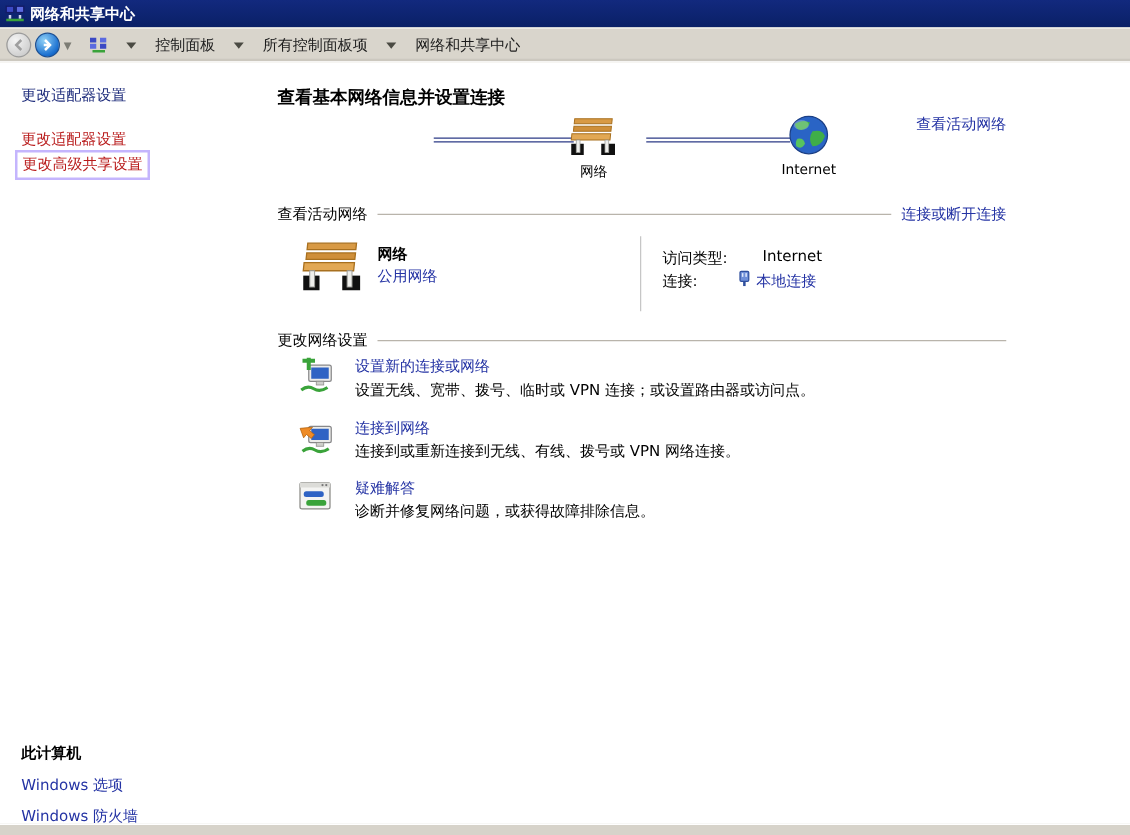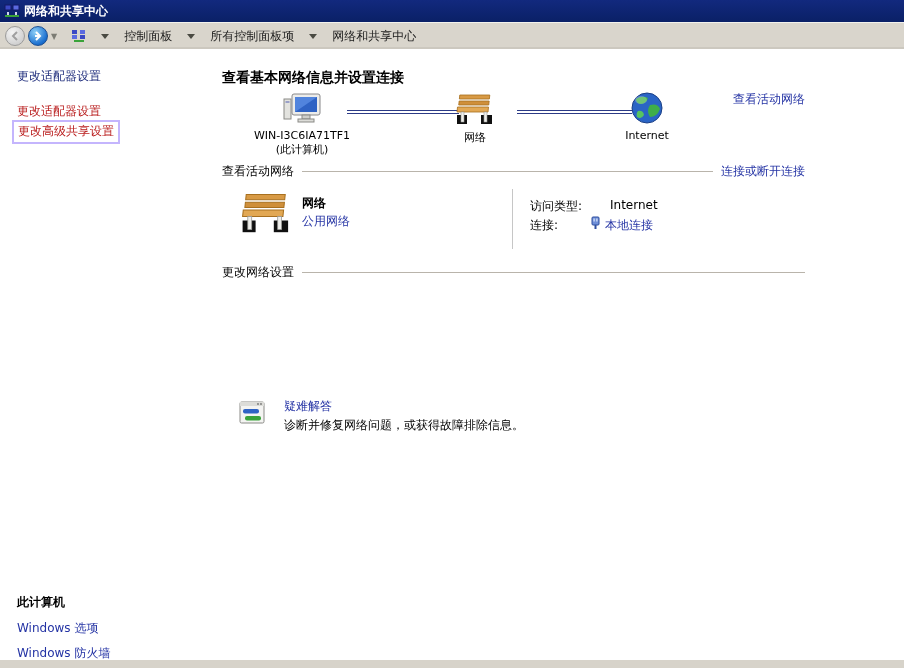--- a/index.html
+++ b/index.html
@@ -136,35 +136,20 @@
       <div class="sa-title">此计算机</div>
       <a>Windows 选项</a>
       <a>Windows 防火墙</a>
     </div>
   </div>
 
   <div class="main">
     <div class="heading">查看基本网络信息并设置连接</div>
     <a class="link fullmap">查看活动网络</a>
 
-    <div class="map-node" style="left:15px; top:42px; width:130px;">
-      <span style="display:inline-block;">
-        <svg width="40" height="32" viewBox="0 0 40 32">
-          <rect x="2" y="6" width="7" height="20" fill="#e3e3df" stroke="#8a8a86"></rect>
-          <rect x="3.5" y="8" width="4" height="2" fill="#9aa0c8"></rect>
-          <rect x="10" y="1" width="28" height="21" rx="2" fill="#ececea" stroke="#88888a"></rect>
-          <rect x="13" y="4" width="22" height="15" fill="#2f63c4"></rect>
-          <path d="M13 4 L35 4 L13 19 Z" fill="#5f93e8" opacity="0.7"></path>
-          <rect x="20" y="22" width="8" height="4" fill="#cfcfcb" stroke="#8a8a86"></rect>
-          <rect x="16" y="26" width="16" height="3" fill="#dcdcd8" stroke="#8a8a86"></rect>
-        </svg>
-      </span>
-      <div class="map-label">WIN-I3C6IA71TF1</div>
-      <div class="map-label">(此计算机)</div>
-    </div>
 
     <div class="map-line" style="left:125px; top:59px; width:112px;"></div>
 
     <div class="map-node" style="left:223px; top:42px; width:60px;">
       <span style="display:inline-block;">
         <svg width="40" height="34" viewBox="0 0 40 34">
           <rect x="2" y="22" width="10" height="9" fill="#101010"></rect>
           <rect x="26" y="22" width="11" height="9" fill="#101010"></rect>
           <rect x="5" y="2" width="30" height="4" fill="#d89a45" stroke="#a8701f" stroke-width="0.8" transform="skewX(-6)"></rect>
           <rect x="5" y="8" width="30" height="4" fill="#cf8f3a" stroke="#a8701f" stroke-width="0.8" transform="skewX(-6)"></rect>
@@ -223,23 +208,54 @@
         <rect x="4.5" y="9" width="2" height="4" fill="#2f4f9e"></rect>
       </svg>
     </span>
     <a class="link detail-value" style="left:383px; top:166px;">本地连接</a>
 
     <div class="sect" style="top:213px;">
       <span>更改网络设置</span>
       <span class="rule"></span>
     </div>
 
-
-
-    <div class="task" style="top:347px;">
+    <div class="task" style="top:234px;">
+      <span class="t-icon">
+        <svg width="30" height="30" viewBox="0 0 30 30">
+          <rect x="9" y="6" width="18" height="13" rx="1.5" fill="#ececea" stroke="#88888a"></rect>
+          <rect x="11" y="8" width="14" height="9" fill="#2f63c4"></rect>
+          <rect x="15" y="19" width="6" height="3" fill="#cfcfcb" stroke="#8a8a86" stroke-width="0.6"></rect>
+          <rect x="4" y="1" width="10" height="3.2" fill="#3aa33a"></rect>
+          <rect x="7.4" y="-2.4" width="3.2" height="10" fill="#3aa33a" transform="translate(0 2.4)"></rect>
+          <path d="M3 26 Q8 22 13 25 Q18 28 24 24" stroke="#3aa33a" stroke-width="2.4" fill="none"></path>
+        </svg>
+      </span>
+      <div class="t-text">
+        <a class="link t-title">设置新的连接或网络</a>
+        <div class="t-desc">设置无线、宽带、拨号、临时或 VPN 连接；或设置路由器或访问点。</div>
+      </div>
+    </div>
+
+    <div class="task" style="top:283px;">
+      <span class="t-icon">
+        <svg width="30" height="30" viewBox="0 0 30 30">
+          <rect x="9" y="6" width="18" height="13" rx="1.5" fill="#ececea" stroke="#88888a"></rect>
+          <rect x="11" y="8" width="14" height="9" fill="#2f63c4"></rect>
+          <rect x="15" y="19" width="6" height="3" fill="#cfcfcb" stroke="#8a8a86" stroke-width="0.6"></rect>
+          <path d="M2 12 L9 5 L9 8.5 L14 8.5 L14 12.5 L9 12.5 L9 16 Z" fill="#ef8b26" stroke="#b5640f" stroke-width="0.6" transform="rotate(40 8 10)"></path>
+          <path d="M4 26 Q9 22 14 25 Q19 28 25 24" stroke="#3aa33a" stroke-width="2.4" fill="none"></path>
+        </svg>
+      </span>
+      <div class="t-text">
+        <a class="link t-title">连接到网络</a>
+        <div class="t-desc">连接到或重新连接到无线、有线、拨号或 VPN 网络连接。</div>
+      </div>
+    </div>
+
+    <div class="task" style="top:331px;">
       <span class="t-icon">
         <svg width="28" height="28" viewBox="0 0 28 28">
           <rect x="2" y="3" width="24" height="21" rx="1.5" fill="#f4f4f2" stroke="#8a8a86"></rect>
           <rect x="2" y="3" width="24" height="4" fill="#dcdcd8"></rect>
           <circle cx="20" cy="5" r="0.9" fill="#777"></circle>
             <circle cx="23" cy="5" r="0.9" fill="#777"></circle>
           <rect x="5" y="10" width="16" height="4.5" rx="2" fill="#2f63c4"></rect>
           <rect x="7" y="17" width="16" height="4.5" rx="2" fill="#3aa33a"></rect>
         </svg>
       </span>

